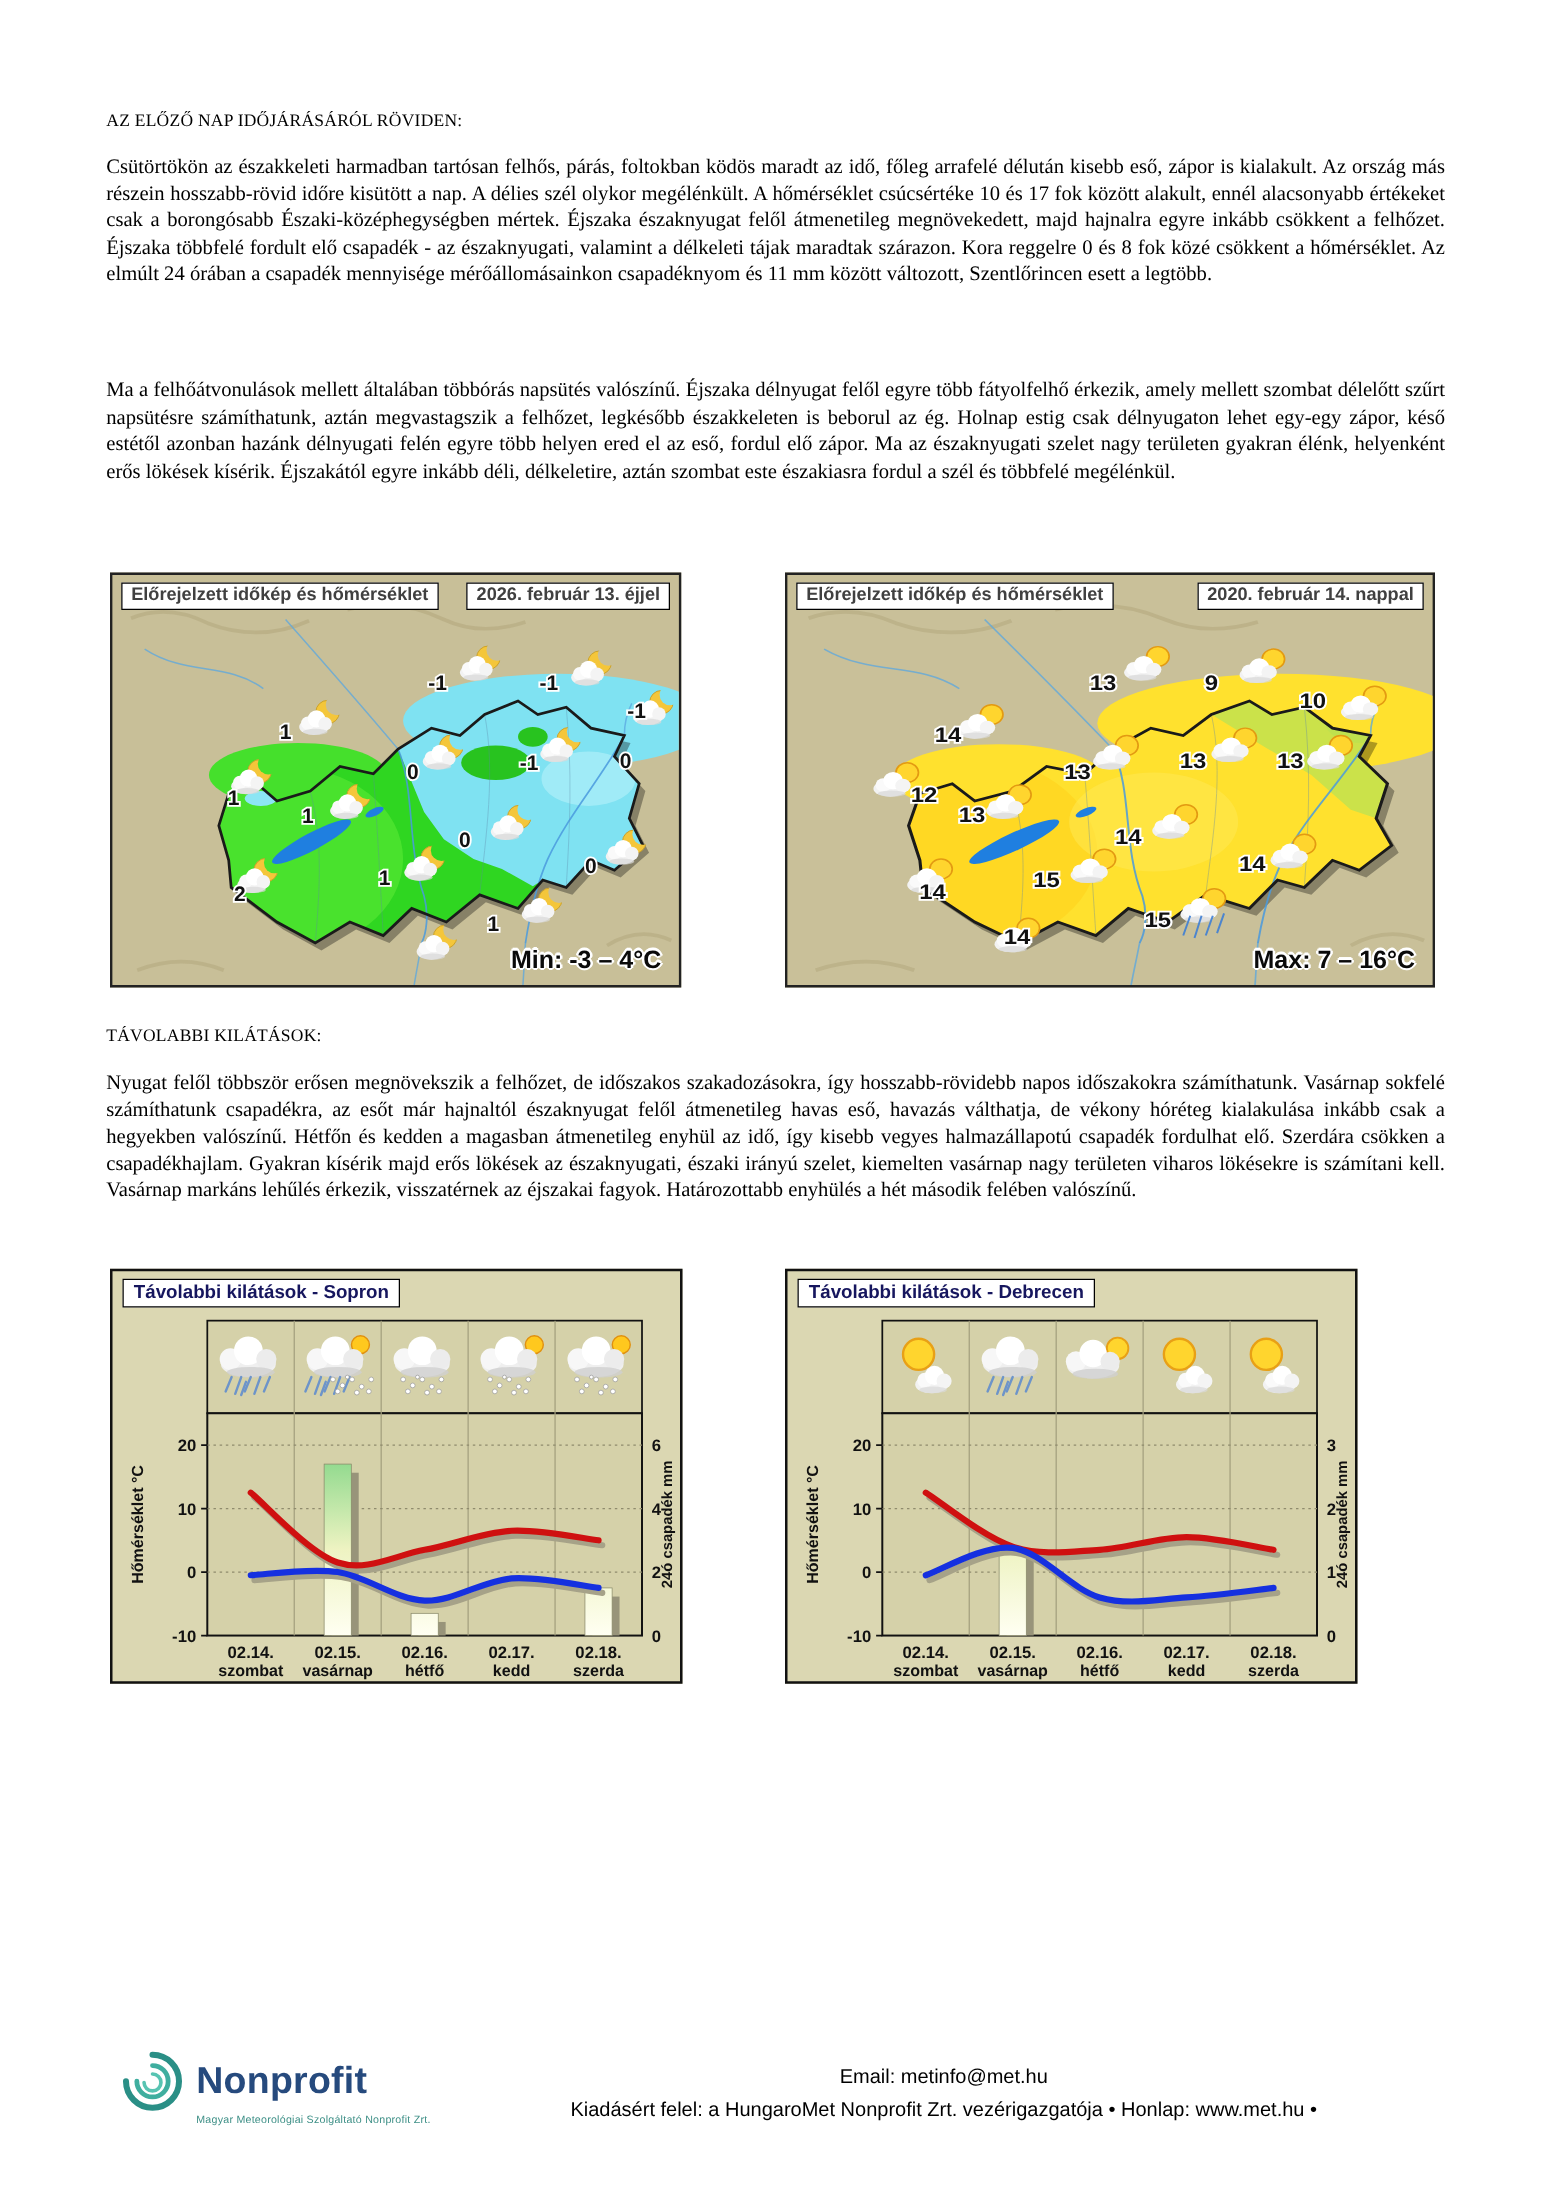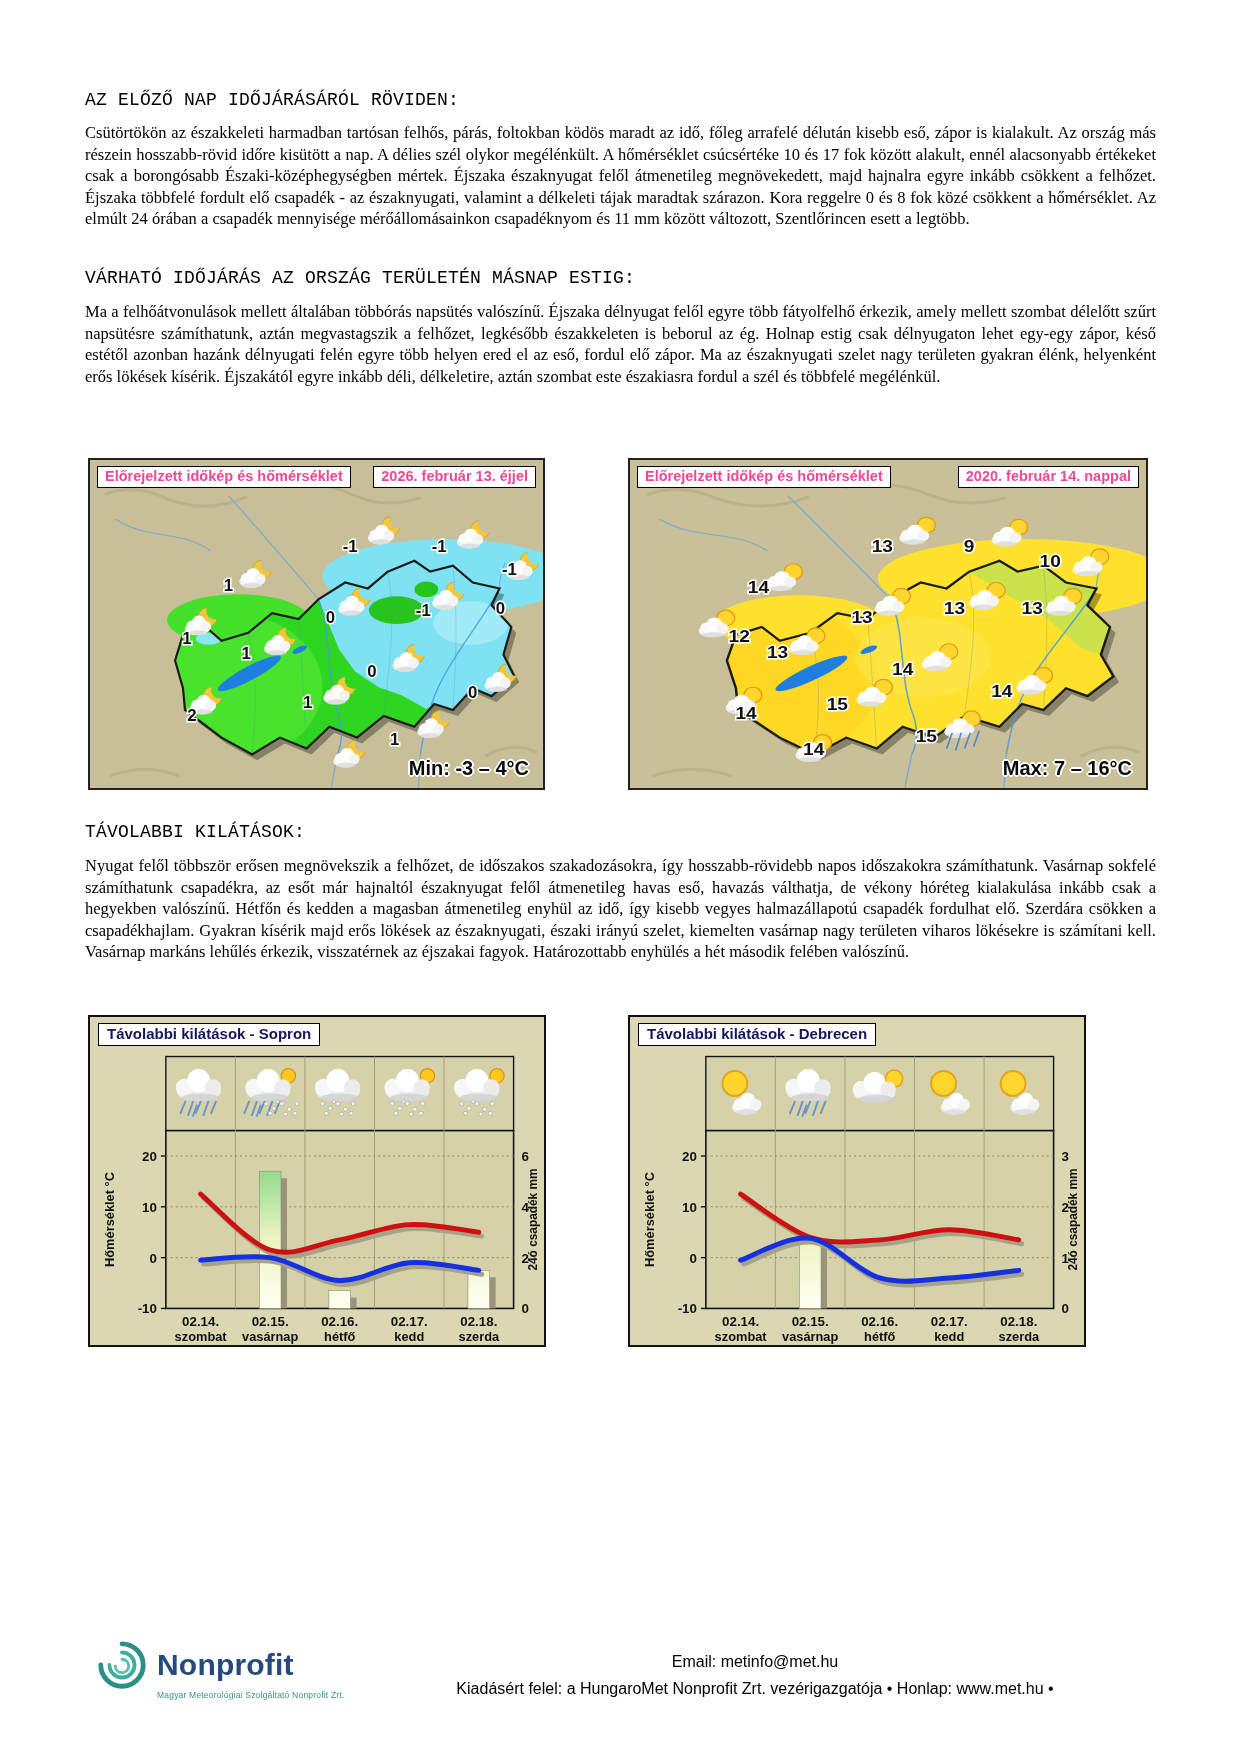--- a/index.html
+++ b/index.html
@@ -1,27 +1,27 @@
 <!DOCTYPE html>
 <html><head>
 <meta charset="utf-8">
 <style>
   html,body{margin:0;padding:0;background:#fff;}
   .page{position:relative;width:1241px;height:1754px;background:#ffffff;
         font-family:"Liberation Serif",serif;color:#000;overflow:hidden;}
-  .sec-title{position:absolute;left:85px;width:1071px;font-size:18px;letter-spacing:.2px;
-        font-weight:400;font-family:Liberation Mono, monospace;}
+  .sec-title{position:absolute;left:85px;width:1071px;font-size:14px;letter-spacing:.2px;
+        font-weight:400;}
   .sec-body{position:absolute;left:85px;width:1071px;font-size:16.5px;line-height:21.6px;
         text-align:justify;}
   
   .map{position:absolute;top:458px;height:332px;border:2px solid #222;box-sizing:border-box;
        background:#c8bf98;}
   .map svg{display:block;width:100%;height:100%;}
   .map-tag{position:absolute;top:6px;background:#fff;border:1.5px solid #000;
-       padding:1px 7px 3px;font:bold 14.5px "Liberation Sans",sans-serif;color:#ec4899;
+       padding:1px 7px 3px;font:bold 14.5px "Liberation Sans",sans-serif;color:#404040;
        white-space:nowrap;}
   .map-tag.tleft{left:7px;}
   .map-tag.tright{right:7px;}
   .map-minmax{position:absolute;right:14px;bottom:8px;font:bold 20px "Liberation Sans",sans-serif;
        color:#0a0a0a;text-shadow:-2px 0 #fff,2px 0 #fff,0 -2px #fff,0 2px #fff,
        -1px -1px #fff,1px 1px #fff,-1px 1px #fff,1px -1px #fff;}
   .map-temp{font:bold 17px "Liberation Sans",sans-serif;fill:#111;stroke:#ffffff;
        stroke-width:3px;paint-order:stroke;text-anchor:middle;}
   
   .chart{position:absolute;top:1015px;width:458px;height:332px;border:2px solid #111;
@@ -157,21 +157,20 @@
       <path d="M211,161 C214,200 216,240 219,292"></path>
     </g>
   </defs>
 </svg>
 
 <div class="page">
 
   <div class="sec-title" style="top:90px">AZ ELŐZŐ NAP IDŐJÁRÁSÁRÓL RÖVIDEN:</div>
   <div class="sec-body" style="top:122px">Csütörtökön az északkeleti harmadban tartósan felhős, párás, foltokban ködös maradt az idő, főleg arrafelé délután kisebb eső, zápor is kialakult. Az ország más részein hosszabb-rövid időre kisütött a nap. A délies szél olykor megélénkült. A hőmérséklet csúcsértéke 10 és 17 fok között alakult, ennél alacsonyabb értékeket csak a borongósabb Északi-középhegységben mértek. Éjszaka északnyugat felől átmenetileg megnövekedett, majd hajnalra egyre inkább csökkent a felhőzet. Éjszaka többfelé fordult elő csapadék - az északnyugati, valamint a délkeleti tájak maradtak szárazon. Kora reggelre 0 és 8 fok közé csökkent a hőmérséklet. Az elmúlt 24 órában a csapadék mennyisége mérőállomásainkon csapadéknyom és 11 mm között változott, Szentlőrincen esett a legtöbb.</div>
 
-  <div class="sec-title" style="top:268px">VÁRHATÓ IDŐJÁRÁS AZ ORSZÁG TERÜLETÉN MÁSNAP ESTIG:</div>
   <div class="sec-body" style="top:301px">Ma a felhőátvonulások mellett általában többórás napsütés valószínű. Éjszaka délnyugat felől egyre több fátyolfelhő érkezik, amely mellett szombat délelőtt szűrt napsütésre számíthatunk, aztán megvastagszik a felhőzet, legkésőbb északkeleten is beborul az ég. Holnap estig csak délnyugaton lehet egy-egy zápor, késő estétől azonban hazánk délnyugati felén egyre több helyen ered el az eső, fordul elő zápor. Ma az északnyugati szelet nagy területen gyakran élénk, helyenként erős lökések kísérik. Éjszakától egyre inkább déli, délkeletire, aztán szombat este északiasra fordul a szél és többfelé megélénkül.</div>
 
   <div class="map" style="left:88px;width:457px">
     <svg viewBox="0 0 458 332" preserveAspectRatio="none">
       <rect x="0" y="0" width="458" height="332" fill="#c8bf98"></rect>
       <use href="#terrain-deco"></use>
       <ellipse cx="360" cy="118" rx="125" ry="38" fill="#7fe2f2"></ellipse>
       <ellipse cx="150" cy="162" rx="72" ry="26" fill="#45e02c"></ellipse>
       <use href="#hu-shape" fill="#000" opacity="0.32" transform="translate(5,6)"></use>
       <use href="#hu-shape" fill="#2fd621"></use>

